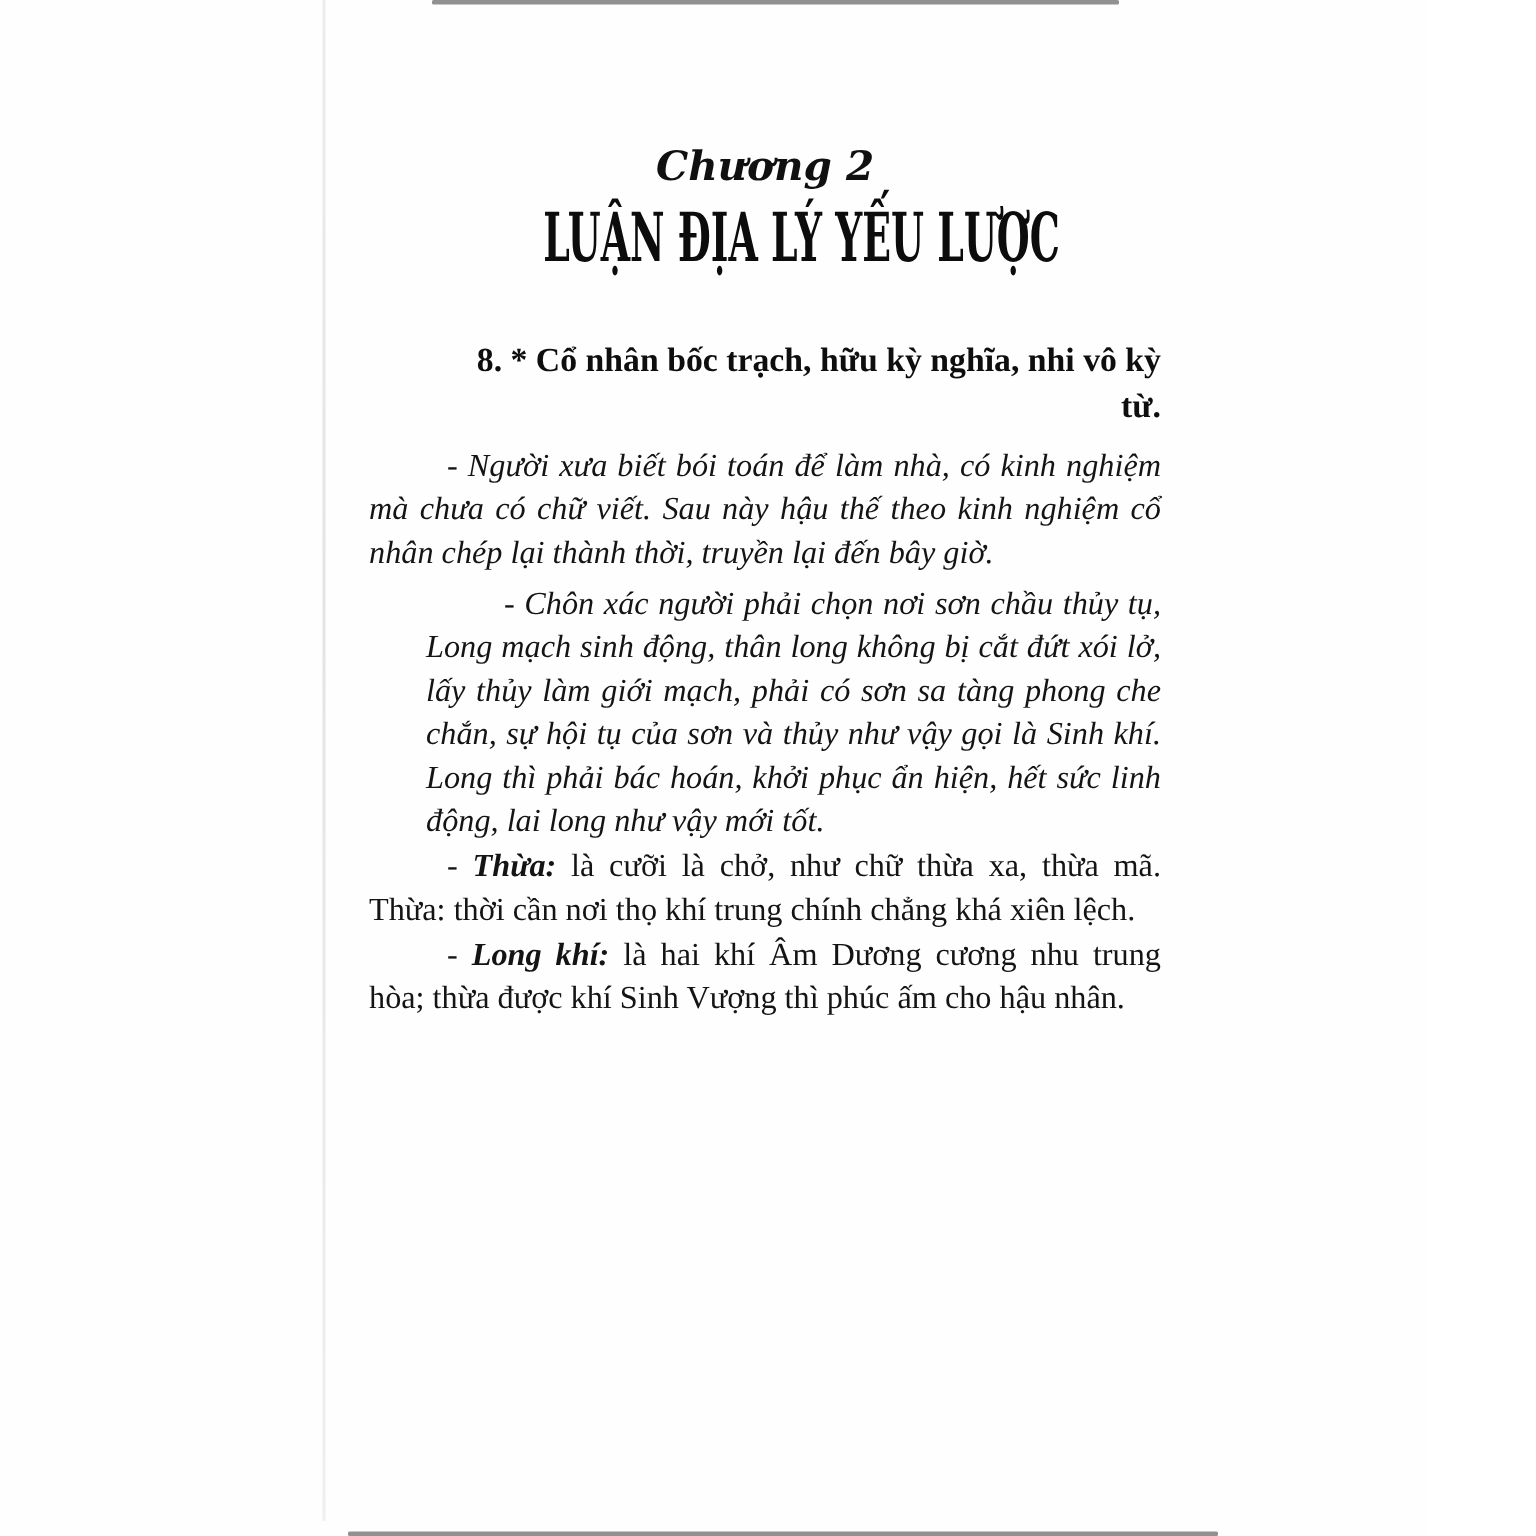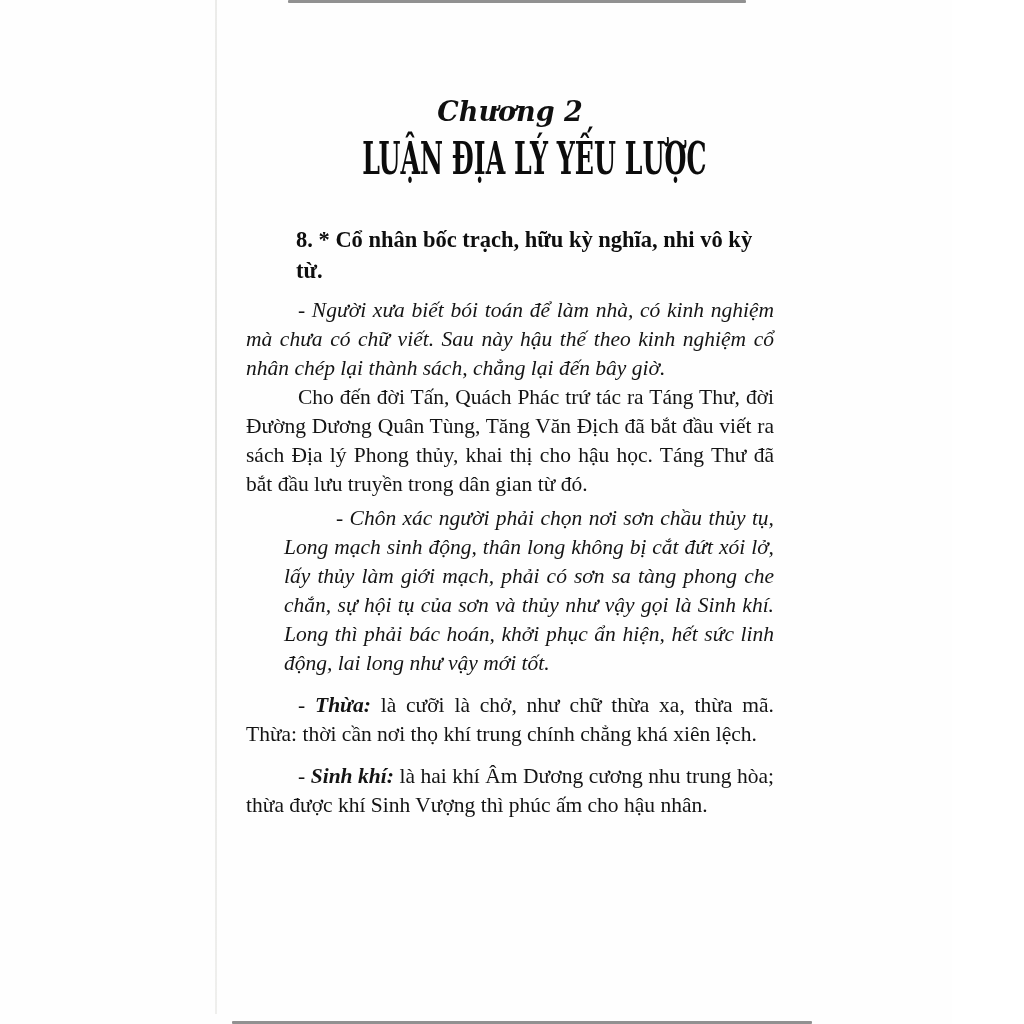--- a/index.html
+++ b/index.html
@@ -44,33 +44,33 @@
     font-weight:bold; font-size:45px; line-height:42px;
     color:#0c0c0c;
     transform:scaleX(0.56); transform-origin:50% 50%;
     letter-spacing:0px;
   }
 
   .sec-heading {
     font-weight:bold; font-size:22.5px; line-height:31px; color:#0e0e0e;
   }
   .sec8-heading { margin-top:44px; }
-  .sec8-heading .h-line1 { padding-left:50px; }
+  .sec8-heading .h-line1 { padding-left:50px;text-align:right; }
   .sec8-heading .h-line2 { padding-left:92px; }
   .sec9-heading { margin-top:9px; padding-left:50px; }
 
   p.body-par {
     font-size:21.5px; line-height:29px; text-align:justify;
     text-indent:52px; color:#141414;
   }
   p.italic { font-style:italic; }
   .mt10 { margin-top:10px; }
   .mt5  { margin-top:5px;margin-left:38px; }
   .mt0  { margin-top:0; }
-  .def  { margin-top:13px; }
+  .def  { margin-top:1px; }
   .def-first { margin-top:-6px; }
   .term { font-weight:bold; font-style:italic; }
 </style>
 </head>
 <body>
 
 <div class="page">
 
   <div class="page-edge"></div>
   <div class="remnant-top"></div>
@@ -79,31 +79,30 @@
   <div class="content">
 
     <div class="chapter-label">Chương 2</div>
 
     <div class="chapter-title">LUẬN ĐỊA LÝ YẾU LƯỢC</div>
 
     <div class="sec-heading sec8-heading">
       <div class="h-line1">8. *  Cổ nhân bốc trạch, hữu kỳ nghĩa, nhi vô kỳ từ.</div>
     </div>
 
-    <p class="body-par italic mt10">- Người xưa biết bói toán để làm nhà, có kinh nghiệm mà chưa có chữ viết. Sau này hậu thế theo kinh nghiệm cổ nhân chép lại thành sách, chẳng lại đến bây giờ.</p>
+    <p class="body-par italic mt10">- Người xưa biết bói toán để làm nhà, có kinh nghiệm mà chưa có chữ viết. Sau này hậu thế theo kinh nghiệm cổ nhân chép lại thành thời, truyền lại đến bây giờ.</p>
 
 
-    <p class="body-par mt0">Cho đến đời Tấn, Quách Phác trứ tác ra Táng Thư, đời Đường Dương Quân Tùng, Tăng Văn Địch đã bắt đầu viết ra sách Địa lý Phong thủy, khai thị cho hậu học. Táng Thư đã bắt đầu lưu truyền trong dân gian từ đó.</p>
 
 
     <p class="body-par italic mt5">- Chôn xác người phải chọn nơi sơn chầu thủy tụ, Long mạch sinh động, thân long không bị cắt đứt xói lở, lấy thủy làm giới mạch, phải có sơn sa tàng phong che chắn, sự hội tụ của sơn và thủy như vậy gọi là Sinh khí. Long thì phải bác hoán, khởi phục ẩn hiện, hết sức linh động, lai long như vậy mới tốt.</p>
 
 
     <p class="body-par def">
       <span>- </span><span class="term">Thừa:</span><span> là cưỡi là chở, như chữ thừa xa, thừa mã. Thừa: thời cần nơi thọ khí trung chính chẳng khá xiên lệch.</span>
     </p>
 
     <p class="body-par def">
-      <span>- </span><span class="term">Sinh khí:</span><span> là hai khí Âm Dương cương nhu trung hòa; thừa được khí Sinh Vượng thì phúc ấm cho hậu nhân.</span>
+      <span>- </span><span class="term">Long khí:</span><span> là hai khí Âm Dương cương nhu trung hòa; thừa được khí Sinh Vượng thì phúc ấm cho hậu nhân.</span>
     </p>
 
   </div>
 </div>
 
 </body></html>

